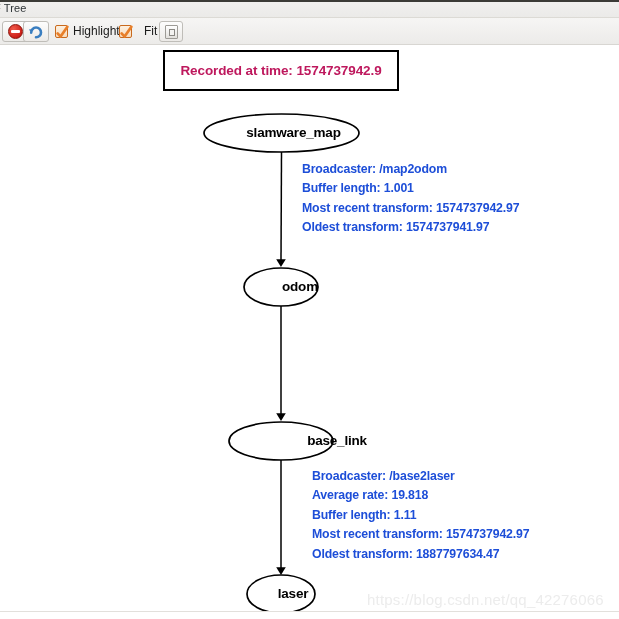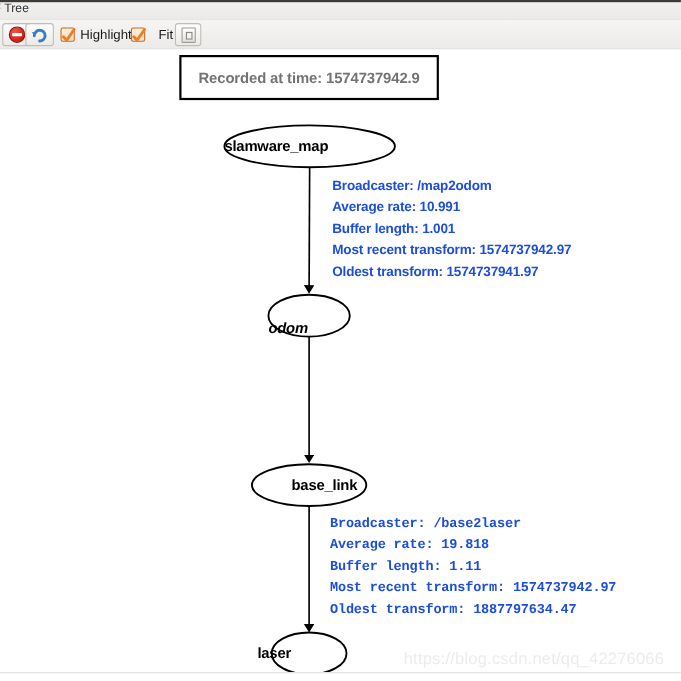--- a/index.html
+++ b/index.html
@@ -181,34 +181,35 @@
     top: 2px;
     width: 236px;
     height: 41px;
     border: 2px solid #000000;
     background: #ffffff;
     box-sizing: border-box;
     display: flex;
     align-items: center;
     justify-content: center;
     font-size: 13.5px;
-    color: #737373;
+    color: #be185d;
     font-weight: 600;
     letter-spacing: -0.1px;
   }
 
   
   .node-label {
     position: absolute;
     font-size: 13.5px;
     color: #000000;
     font-weight: 600;
     letter-spacing: -0.2px;
     white-space: nowrap;
-    text-align: left;
+    text-align: center;
+    padding-left: 12px;
   }
 
   
   .edge-text {
     position: absolute;
     font-size: 12.3px;
     color: #1d4ed8;
     font-weight: 600;
     line-height: 19.4px;
     white-space: nowrap;
@@ -291,34 +292,33 @@
     <line x1="281.5" y1="104" x2="281" y2="213" stroke="#000000" stroke-width="1.5" marker-end="url(#arrowhead)"></line>
     <line x1="281" y1="258" x2="281" y2="367" stroke="#000000" stroke-width="1.5" marker-end="url(#arrowhead)"></line>
     <line x1="281" y1="412" x2="281" y2="521" stroke="#000000" stroke-width="1.5" marker-end="url(#arrowhead)"></line>
   </svg>
 
   <div class="rec-box">
     <span>Recorded at time: 1574737942.9</span>
   </div>
 
   <div class="node-label" style="left:204px; top:77px; width:155px;">slamware_map</div>
-  <div class="node-label" style="left:244px; top:243px; width:88px;font-style:italic;">odom</div>
+  <div class="node-label" style="left:244px; top:231px; width:88px;">odom</div>
   <div class="node-label" style="left:229px; top:385px; width:120px;margin-left:36px;">base_link</div>
-  <div class="node-label" style="left:234px; top:538px; width:68px;">laser</div>
+  <div class="node-label" style="left:247px; top:538px; width:68px;">laser</div>
 
   <div class="edge-text" style="left:302px; top:112px;">
     <div>Broadcaster: /map2odom</div>
-    <div>Average rate: 10.991</div>
     <div>Buffer length: 1.001</div>
     <div>Most recent transform: 1574737942.97</div>
     <div>Oldest transform: 1574737941.97</div>
   </div>
 
 
-  <div class="edge-text" style="left:300px; top:419px;font-family:Liberation Mono, monospace;">
+  <div class="edge-text" style="left:312px; top:419px;">
     <div>Broadcaster: /base2laser</div>
     <div>Average rate: 19.818</div>
     <div>Buffer length: 1.11</div>
     <div>Most recent transform: 1574737942.97</div>
     <div>Oldest transform: 1887797634.47</div>
   </div>
 
   <div class="watermark">https://blog.csdn.net/qq_42276066</div>
 </div>
 

